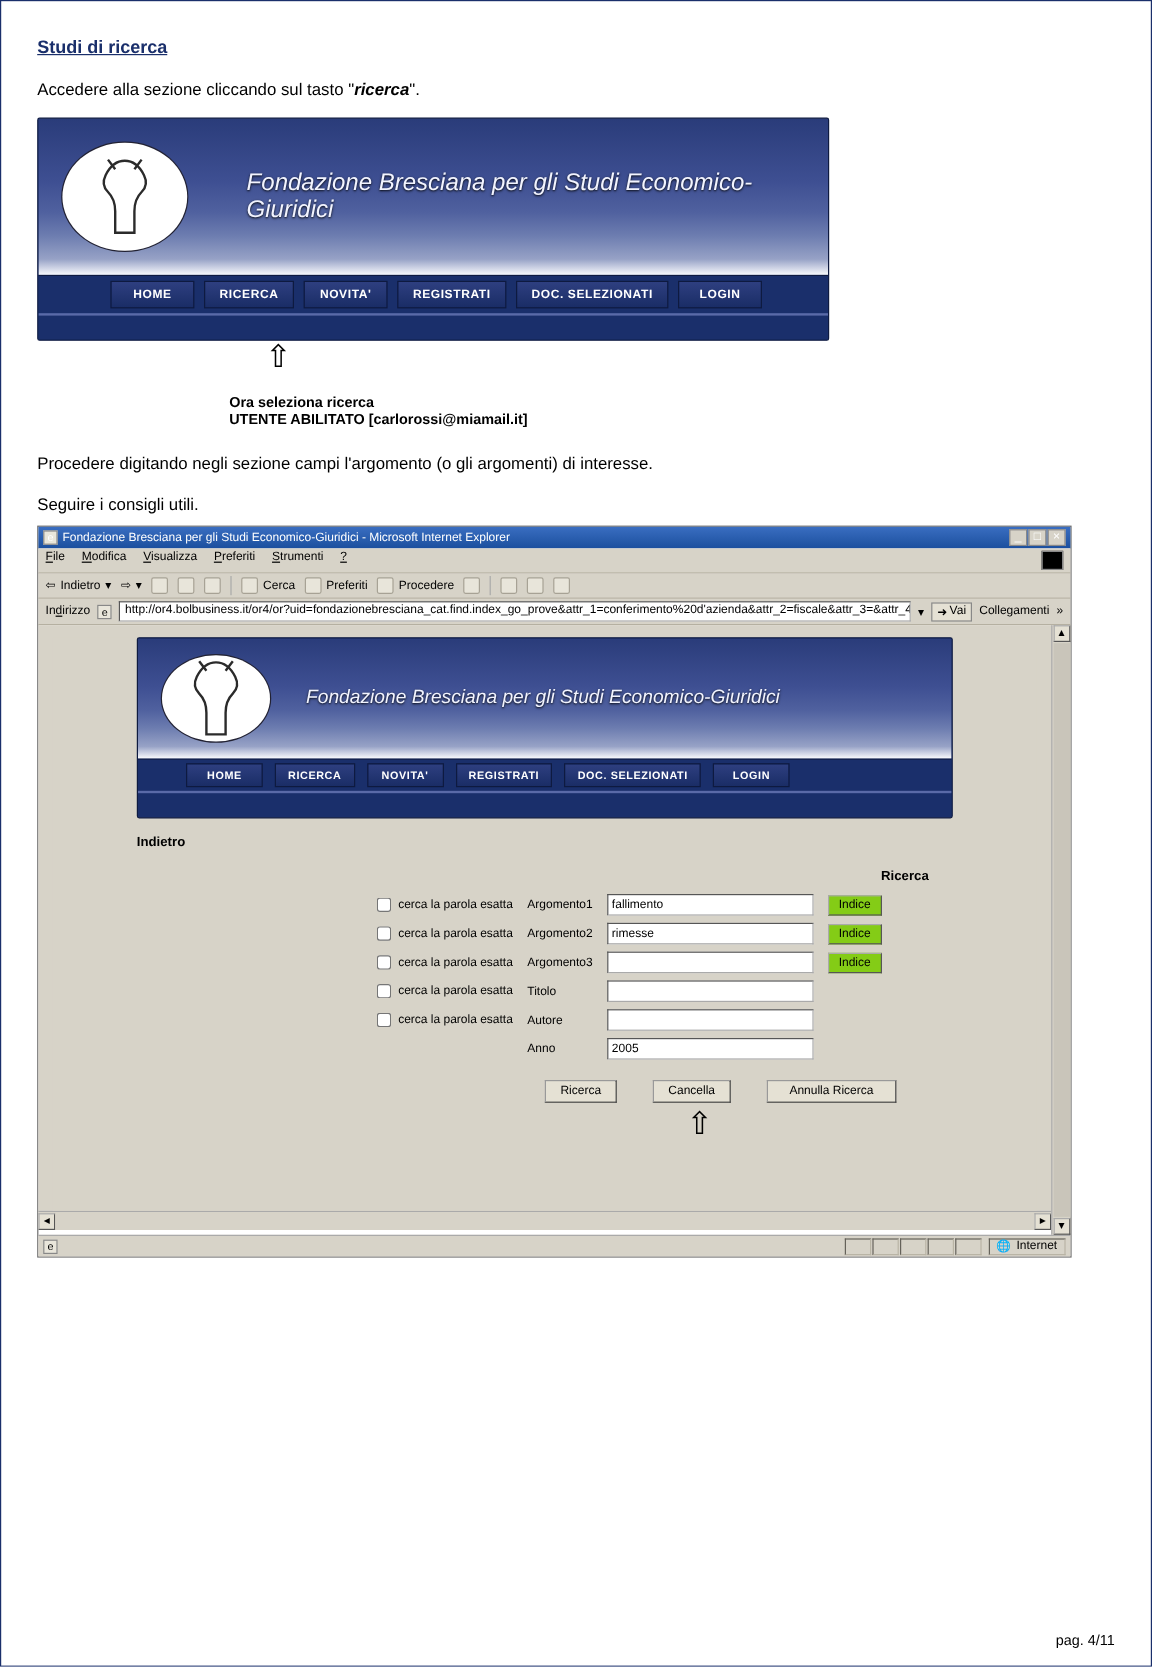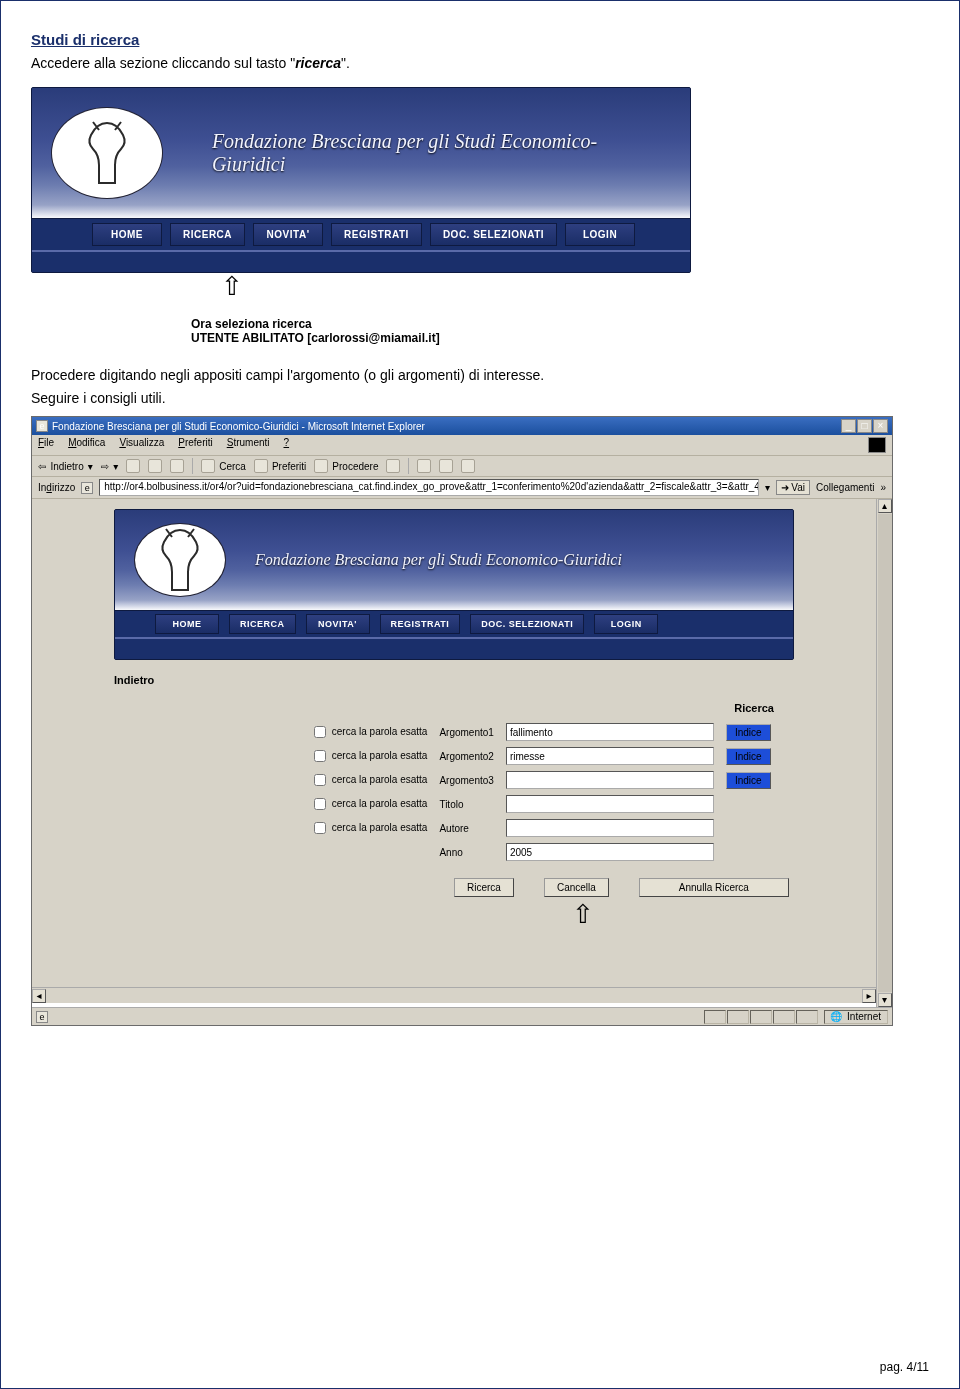--- a/index.html
+++ b/index.html
@@ -1,30 +1,30 @@
 <!DOCTYPE html>
 <html><head>
 <meta charset="utf-8">
 <style>
   * { box-sizing: border-box; }
   body { margin:0; font-family: Arial, Helvetica, sans-serif; background:#fff; color:#000; }
   .page { width:960px; min-height:1389px; margin:0 auto; border:1px solid #1a2f6b; background:#fff; padding:30px 30px 20px 30px; position:relative; }
   .sect-title { color:#1a2f6b; font-weight:bold; font-size:15px; text-decoration:underline; }
-  .body-text { font-size:14px; margin-top:7px; }
+  .body-text { font-size:14px; margin-top:18px; }
   .body-text em { font-style:italic; font-weight:bold; }
   .indent-block { margin:18px 0 22px 160px; font-size:12px; }
   .indent-block .b { font-weight:bold; }
 
   
   .banner-wrap { margin-top:16px; margin-bottom:6px; }
   .banner { width:660px; background:#1a2f6b; border-radius:2px; overflow:hidden; border:1px solid #0e1a40; }
   .banner-top { height:130px; background:linear-gradient(180deg,#2a3c7a 0%,#3e4f92 40%,#50619f 60%,#6d7db0 75%,#97a2c6 90%,#f8f9fc 100%); display:flex; align-items:center; padding:0 20px; position:relative; }
   .oval { width:110px; height:90px; background:#fff; border-radius:50%/50%; box-shadow:0 0 0 1px #223; display:flex; align-items:center; justify-content:center; }
   .oval svg { width:60px; height:70px; }
-  .brand-title { color:#f2f4ff; font-style:italic; font-family:Liberation Serif, serif; font-size:20px; margin-left:50px; text-shadow:0 1px 2px #000; }
+  .brand-title { color:#f2f4ff; font-style:italic; font-family:Liberation Sans, sans-serif; font-size:20px; margin-left:50px; text-shadow:0 1px 2px #000; }
   .nav-row { display:flex; background:#1a2f6b; padding:4px 60px 4px 60px; gap:8px; border-top:1px solid #0e1a40; }
   .nav-btn { flex:0 0 auto; font-size:10px; font-weight:bold; color:#fff; padding:5px 12px; background:linear-gradient(180deg,#2e3f80 0%,#1a2d66 100%); border:1px solid #0e1a40; text-align:center; letter-spacing:.5px; min-width:70px; }
   .nav-btn.wide { min-width:110px; }
   .banner-foot { height:22px; background:#1a2f6b; border-top:2px solid #5a6aa8; }
 
   .arrow-up { font-size:26px; margin-left:190px; line-height:1; }
   .arrow-up.small { font-size:26px; margin-left:458px; margin-top:4px; }
 
   
   .ie-window { width:862px; border:1px solid #6b6b6b; margin-top:10px; font-size:11px; }
@@ -52,26 +52,26 @@
   .banner2 .nav-btn { font-size:9px; padding:4px 10px; min-width:64px; }
   .banner2 .nav-btn.wide { min-width:100px; }
 
   .under-banner { width:680px; margin:14px auto 0; font-size:11px; color:#000; }
   .indietro { font-weight:bold; font-size:11px; }
   .ric-head { text-align:right; font-weight:bold; font-size:11px; margin:16px 20px 6px 0; }
 
   table.search { border-collapse:collapse; margin-left:190px; font-size:10px; }
   table.search td { padding:3px 6px; vertical-align:middle;margin-top:44px; }
   .cb { width:12px; height:12px; vertical-align:middle; }
-  .txtfield { background:#fff; border:1px inset #aaa; width:208px; height:18px; font-size:10px; padding:1px 3px; }
-  .small-btn { background:#1d4ed8; border:1px outset #aaa; font-size:10px; padding:2px 8px; }
+  .txtfield { background:#fff; border:1px inset #aaa; width:172px; height:18px; font-size:10px; padding:1px 3px; }
+  .small-btn { background:#84cc16; border:1px outset #aaa; font-size:10px; padding:2px 8px; }
 
   .btn-row { display:flex; gap:30px; margin:14px 0 0 340px; }
   .form-btn { background:#e5e1d4; border:1px outset #999; font-size:10px; padding:3px 12px; }
-  .form-btn.wide { padding:3px 39px; }
+  .form-btn.wide { padding:3px 18px; }
 
   .ie-scroll-v { width:16px; background:#d7d3c8; border-left:1px solid #aaa; display:flex; flex-direction:column; align-items:center; }
   .scroll-arrow { width:14px; height:14px; background:#e5e1d4; border:1px outset #aaa; font-size:10px; text-align:center; line-height:12px; }
   .scroll-thumb { width:14px; flex:1; background:#c9c5ba; margin:1px 0; }
   .ie-scroll-h { height:16px; background:#d7d3c8; border-top:1px solid #aaa; display:flex; align-items:center; }
   .sh-track { flex:1; height:14px; background:#d7d3c8; }
 
   .ie-status { background:#d7d3c8; border-top:1px solid #aaa; display:flex; align-items:center; padding:1px 4px; height:18px; font-size:10px; }
   .status-cells { margin-left:auto; display:flex; gap:1px; }
   .status-cell { width:22px; height:14px; border:1px inset #b9b4a5; }
@@ -115,21 +115,21 @@
       <div class="banner-foot"></div>
     </div>
     <div class="arrow-up">⇧</div>
   </div>
 
   <div class="indent-block">
     <div class="b">Ora seleziona ricerca</div>
     <div class="b">UTENTE ABILITATO [carlorossi@miamail.it]</div>
   </div>
 
-  <div class="body-text">Procedere digitando negli appositi campi l'argomento (o gli argomenti) di interesse.</div>
+  <div class="body-text">Procedere digitando negli sezione campi l'argomento (o gli argomenti) di interesse.</div>
   <div class="body-text">Seguire i consigli utili.</div>
 
   <div class="ie-window">
     <div class="ie-titlebar">
       <span class="ie-glyph">e</span>
       <span class="t" style="margin-left:4px">Fondazione Bresciana per gli Studi Economico-Giuridici - Microsoft Internet Explorer</span>
       <div class="win-btns">
         <div class="win-btn">_</div>
         <div class="win-btn">□</div>
         <div class="win-btn">×</div>

